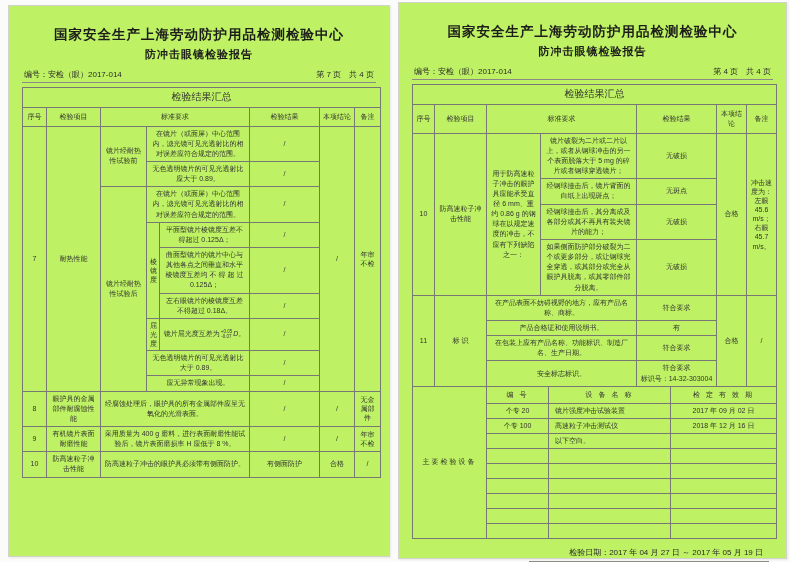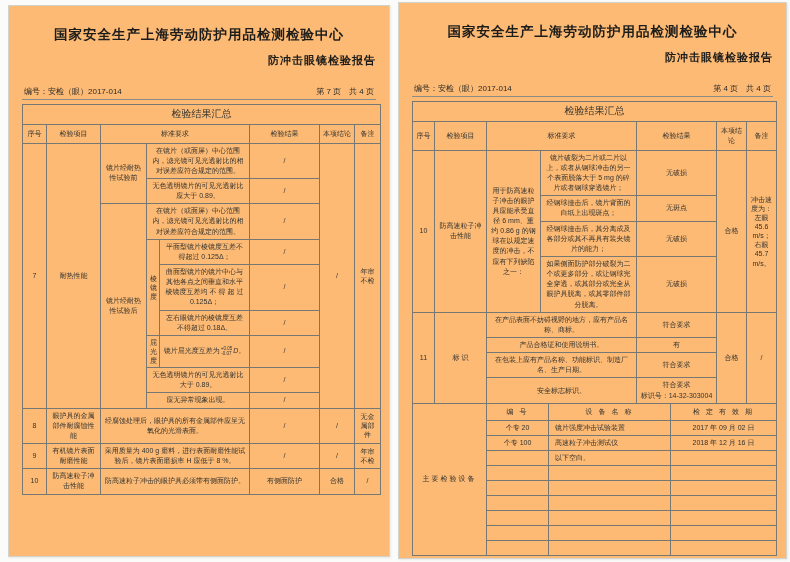--- a/index.html
+++ b/index.html
@@ -6,39 +6,39 @@
   html,body { width: 790px; height: 562px; }
   body {
     background: #fbfbf9;
     font-family: "Liberation Sans", "DejaVu Sans", sans-serif;
     color: #2a2a28;
     position: relative;
     overflow: hidden;
   }
   .page {
     position: absolute;
-    background: #fdba74;
+    background: #bef264;
     border: 1px solid #d3d3cc;
     box-shadow: 1px 1px 2px rgba(0,0,0,.08);
     padding: 12px 13px 0 13px;
   }
   .page.left  { left: 8px;  top: 5px; width: 382px; height: 552px; }
   .page.right { left: 398px; top: 2px; width: 389px; height: 557px; }
 
   .title {
     text-align: center; font-weight: bold; font-size: 13.5px;
     letter-spacing: 1px; margin-top: 8px; color: #1c1c1a;
   }
   .subtitle {
-    text-align: right; font-weight: bold; font-size: 11px;
-    letter-spacing: 1px; margin-top: 9px; color: #1c1c1a; font-family: Liberation Mono, monospace;
+    text-align: center; font-weight: bold; font-size: 11px;
+    letter-spacing: 1px; margin-top: 3px; color: #1c1c1a; font-family: Liberation Mono, monospace;
   }
   .metaline {
     display: flex; justify-content: space-between; align-items: flex-end;
-    font-size: 8px; margin-top: 18px; padding: 0 2px 2px 2px;
+    font-size: 8px; margin-top: 7px; padding: 0 2px 2px 2px;
     border-bottom: 1px solid #8a8a86;
   }
   table.results {
     width: 100%; border-collapse: collapse; table-layout: fixed;
     margin-top: 4px; font-size: 7px; line-height: 1.45; color: #333330;
   }
   table.results td {
     border: 1px solid #777773; padding: 2px 3px;
     text-align: center; vertical-align: middle;
     overflow: hidden;
@@ -324,13 +324,16 @@
           <td></td>
         </tr>
     <tr>
           <td></td>
           <td></td>
           <td></td>
         </tr>
   </tbody>
     </table>
 
+  <div class="dateline">
+    <span>检验日期：2017 年 04 月 27 日 ～ 2017 年 05 月 19 日</span>
+  </div>
 </div>
 
 </body></html>

